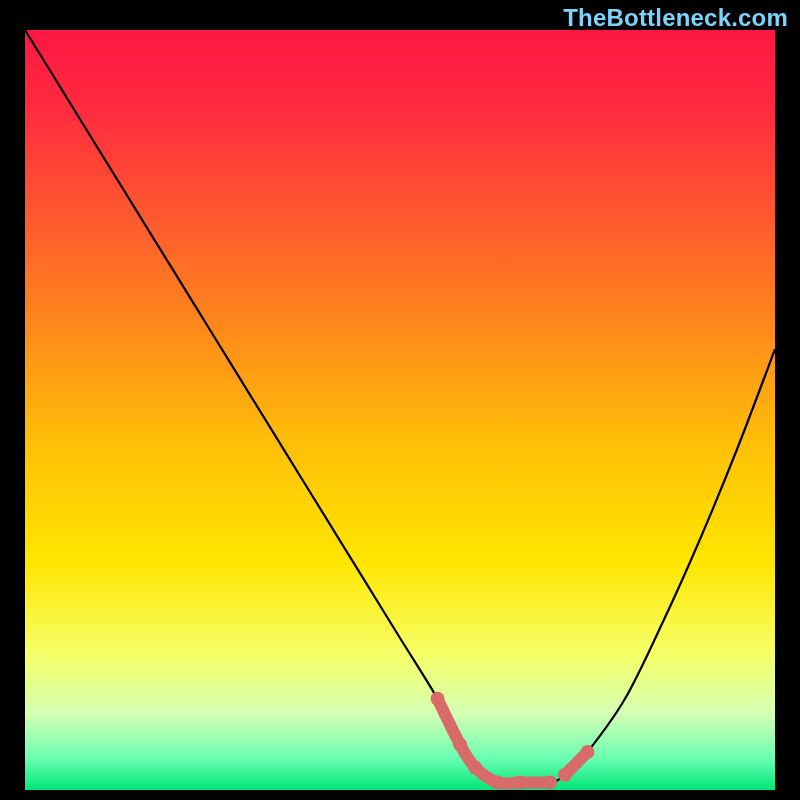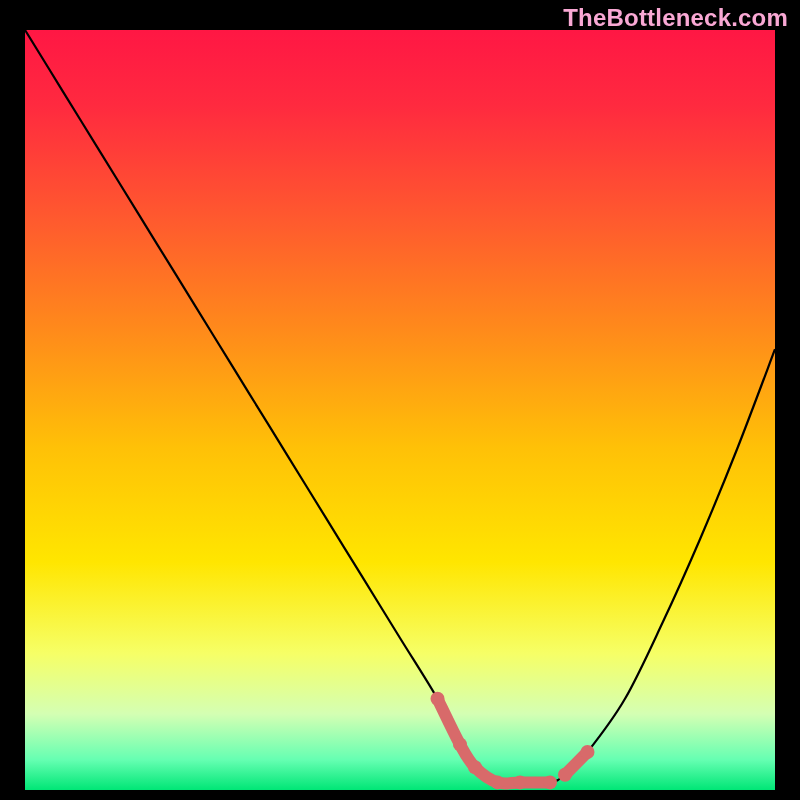--- a/index.html
+++ b/index.html
@@ -14,21 +14,21 @@
   .frame {
     position: relative;
     width: 800px;
     height: 800px;
     background: #000;
   }
   .attribution {
     position: absolute;
     top: 4px;
     right: 12px;
-    color: #f9a8d4;
+    color: #7dd3fc;
     font-size: 24px;
     font-weight: 600;
     letter-spacing: 0.2px;
     z-index: 10;
   }
   .plot-wrap {
     position: absolute;
     left: 25px;
     top: 30px;
     width: 750px;

